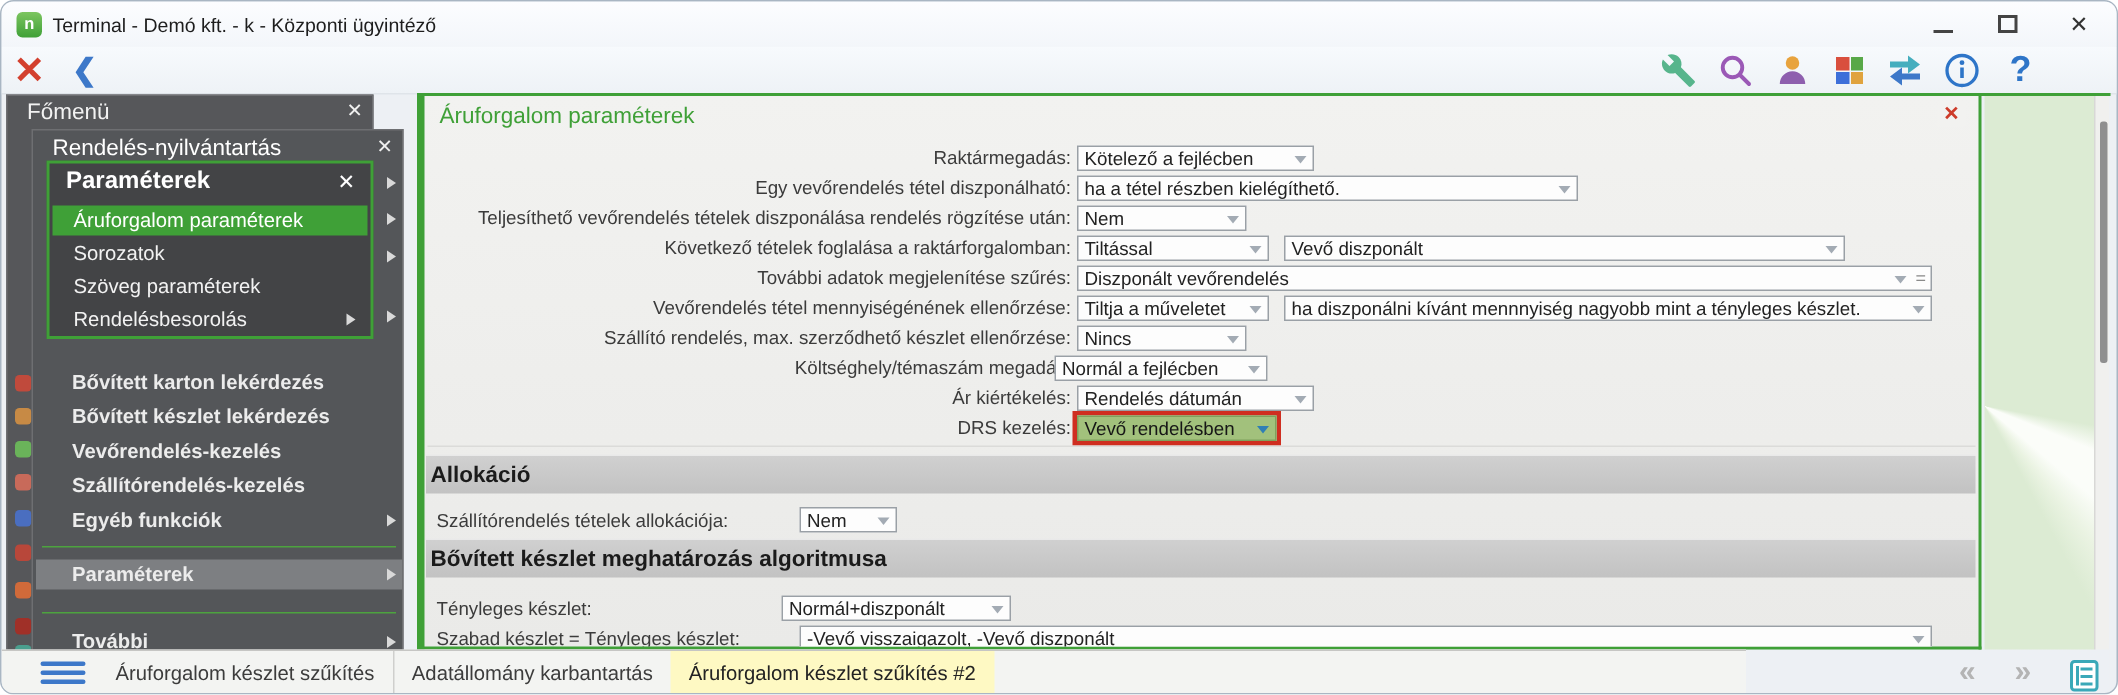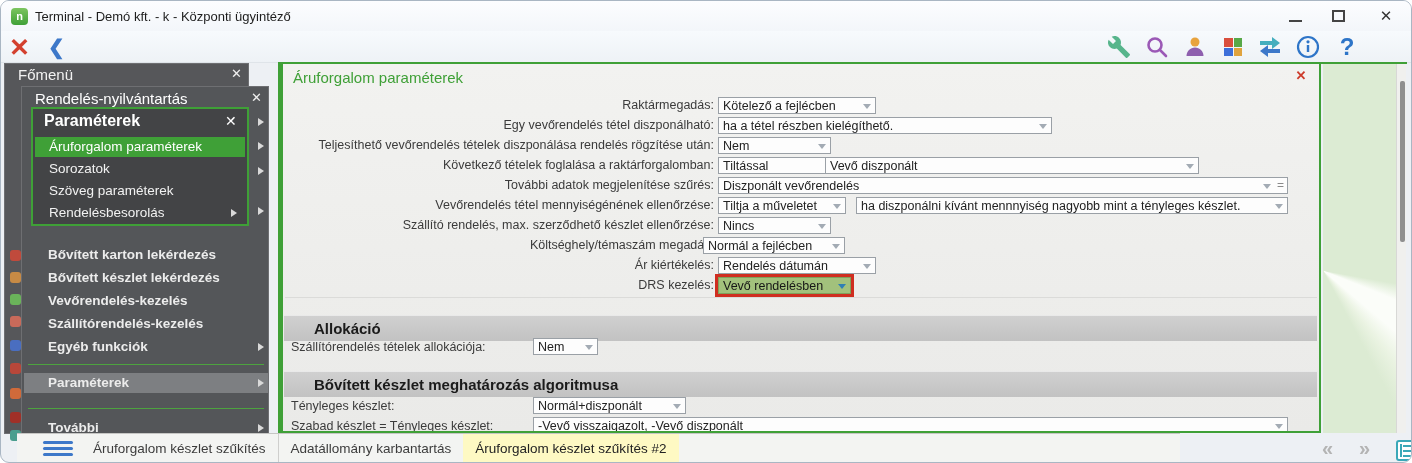--- a/index.html
+++ b/index.html
@@ -66,28 +66,28 @@
     border:4px solid transparent; border-top:5px solid #a3abb4; border-bottom:none; }
   .cb .eq { position:absolute; right:3px; top:0; font-size:12px; color:#8a8a8a; line-height:15px; }
   .cb.weq { padding-right:28px; }
   .cb.weq .arr { right:16px; }
   .drs-wrap { position:absolute; left:432px; top:210px; border:3px solid #cf2e20; }
   .cb.drs { position:relative; width:133px; background:#a2c17c; border:1px solid #7fa15c; color:#161616; }
   .cb.drs .arr { border-top-color:#2f7fb5; }
   .hsep { position:absolute; left:2px; top:233px; width:1032px; height:1px; background:#dbdbd9; }
   .secbar { position:absolute; left:1px; width:1033px; height:26px;
     background:linear-gradient(#d0d0d0,#c2c2c2); border-top:1px solid #e9e9e9;
-    font-size:15px; font-weight:bold; color:#1b1b1b; line-height:26px; padding-left:30px;margin-top:12px; }
+    font-size:15px; font-weight:bold; color:#1b1b1b; line-height:26px; padding-left:3px; }
   .fan { position:absolute; left:1322px; top:63px; width:73px; height:369px;
     background:conic-gradient(from 0deg at 0% 56%, #dcebd3 0deg 100deg, #fbfdf9 112deg 130deg, #eaf3e2 142deg, #dcebd3 152deg 360deg); }
   .scroll-track { position:absolute; left:1395px; top:63px; width:10px; height:369px; background:#f0f0ee;
     border-left:1px solid #d8d8d6; }
   .scroll-thumb { position:absolute; left:3px; top:17px; width:5px; height:161px; background:#8f8f8f; border-radius:2px; }
   
-  .bottombar { position:absolute; left:16px; top:432px; width:1163px; height:31px; background:#f3f4f2;
+  .bottombar { position:absolute; left:0; top:432px; width:1163px; height:31px; background:#f3f4f2;
     border-top:1px solid #c6c6c4; }
   .hamburger { position:absolute; left:26px; top:7px; width:30px; height:17px; }
   .hamburger div { height:3px; background:#3d78c9; border-radius:2px; margin-bottom:3px; }
   .tabs { position:absolute; left:64px; top:0; height:30px; display:flex; }
   .tab { height:30px; line-height:30px; padding:0 12px; font-size:13.5px; color:#3c3c3c; white-space:nowrap; }
   .tab + .tab { border-left:1px solid #cfcfcd; }
   .tab.active { background:#fef9c3; color:#232323; border-left:none; }
   .bb-chev { position:absolute; top:3px; font-size:20px; font-weight:bold; color:#b4b4b4; letter-spacing:-2px; }
   .doc-icon { position:absolute; left:1379px; top:6px; width:19px; height:21px; border:2px solid #3aa8b8;
     border-radius:3px; background:#ffffff; }
@@ -207,21 +207,21 @@
       <div class="cb" style="left:435px;top:33px;width:158px"><span>Kötelező a fejlécben</span><span class="arr"></span></div>
 
       <div class="fl" style="top:53px">Egy vevőrendelés tétel diszponálható:</div>
       <div class="cb" style="left:435px;top:53px;width:334px"><span>ha a tétel részben kielégíthető.</span><span class="arr"></span></div>
 
       <div class="fl" style="top:73px">Teljesíthető vevőrendelés tételek diszponálása rendelés rögzítése után:</div>
       <div class="cb" style="left:435px;top:73px;width:113px"><span>Nem</span><span class="arr"></span></div>
 
       <div class="fl" style="top:93px">Következő tételek foglalása a raktárforgalomban:</div>
       <div class="cb" style="left:435px;top:93px;width:128px"><span>Tiltással</span><span class="arr"></span></div>
-      <div class="cb" style="left:542px;top:93px;width:374px"><span>Vevő diszponált</span><span class="arr"></span></div>
+      <div class="cb" style="left:573px;top:93px;width:374px"><span>Vevő diszponált</span><span class="arr"></span></div>
 
       <div class="fl" style="top:113px">További adatok megjelenítése szűrés:</div>
       <div class="cb weq" style="left:435px;top:113px;width:570px"><span>Diszponált vevőrendelés</span><span class="arr"></span><span class="eq">=</span></div>
 
       <div class="fl" style="top:133px">Vevőrendelés tétel mennyiségénének ellenőrzése:</div>
       <div class="cb" style="left:435px;top:133px;width:128px"><span>Tiltja a műveletet</span><span class="arr"></span></div>
       <div class="cb" style="left:573px;top:133px;width:432px"><span>ha diszponálni kívánt mennnyiség nagyobb mint a tényleges készlet.</span><span class="arr"></span></div>
 
       <div class="fl" style="top:153px">Szállító rendelés, max. szerződhető készlet ellenőrzése:</div>
       <div class="cb" style="left:435px;top:153px;width:113px"><span>Nincs</span><span class="arr"></span></div>
@@ -238,21 +238,21 @@
       </div>
 
       <div class="hsep"></div>
 
       <div class="secbar" style="top:239px">Allokáció</div>
       <div class="sl" style="left:8px;top:275px">Szállítórendelés tételek allokációja:</div>
       <div class="cb" style="left:250px;top:274px;width:65px"><span>Nem</span><span class="arr"></span></div>
 
       <div class="secbar" style="top:295px">Bővített készlet meghatározás algoritmusa</div>
       <div class="sl" style="left:8px;top:334px">Tényleges készlet:</div>
-      <div class="cb" style="left:250px;top:333px;width:153px"><span>Normál+diszponált</span><span class="arr"></span></div>
+      <div class="cb" style="left:238px;top:333px;width:153px"><span>Normál+diszponált</span><span class="arr"></span></div>
       <div class="sl" style="left:8px;top:354px">Szabad készlet = Tényleges készlet:</div>
       <div class="cb" style="left:250px;top:353px;width:755px"><span>-Vevő visszaigazolt, -Vevő diszponált</span><span class="arr"></span></div>
     </div>
   </div>
 
   <div class="fan"></div>
   <div class="scroll-track">
     <div class="scroll-thumb"></div>
   </div>
 

